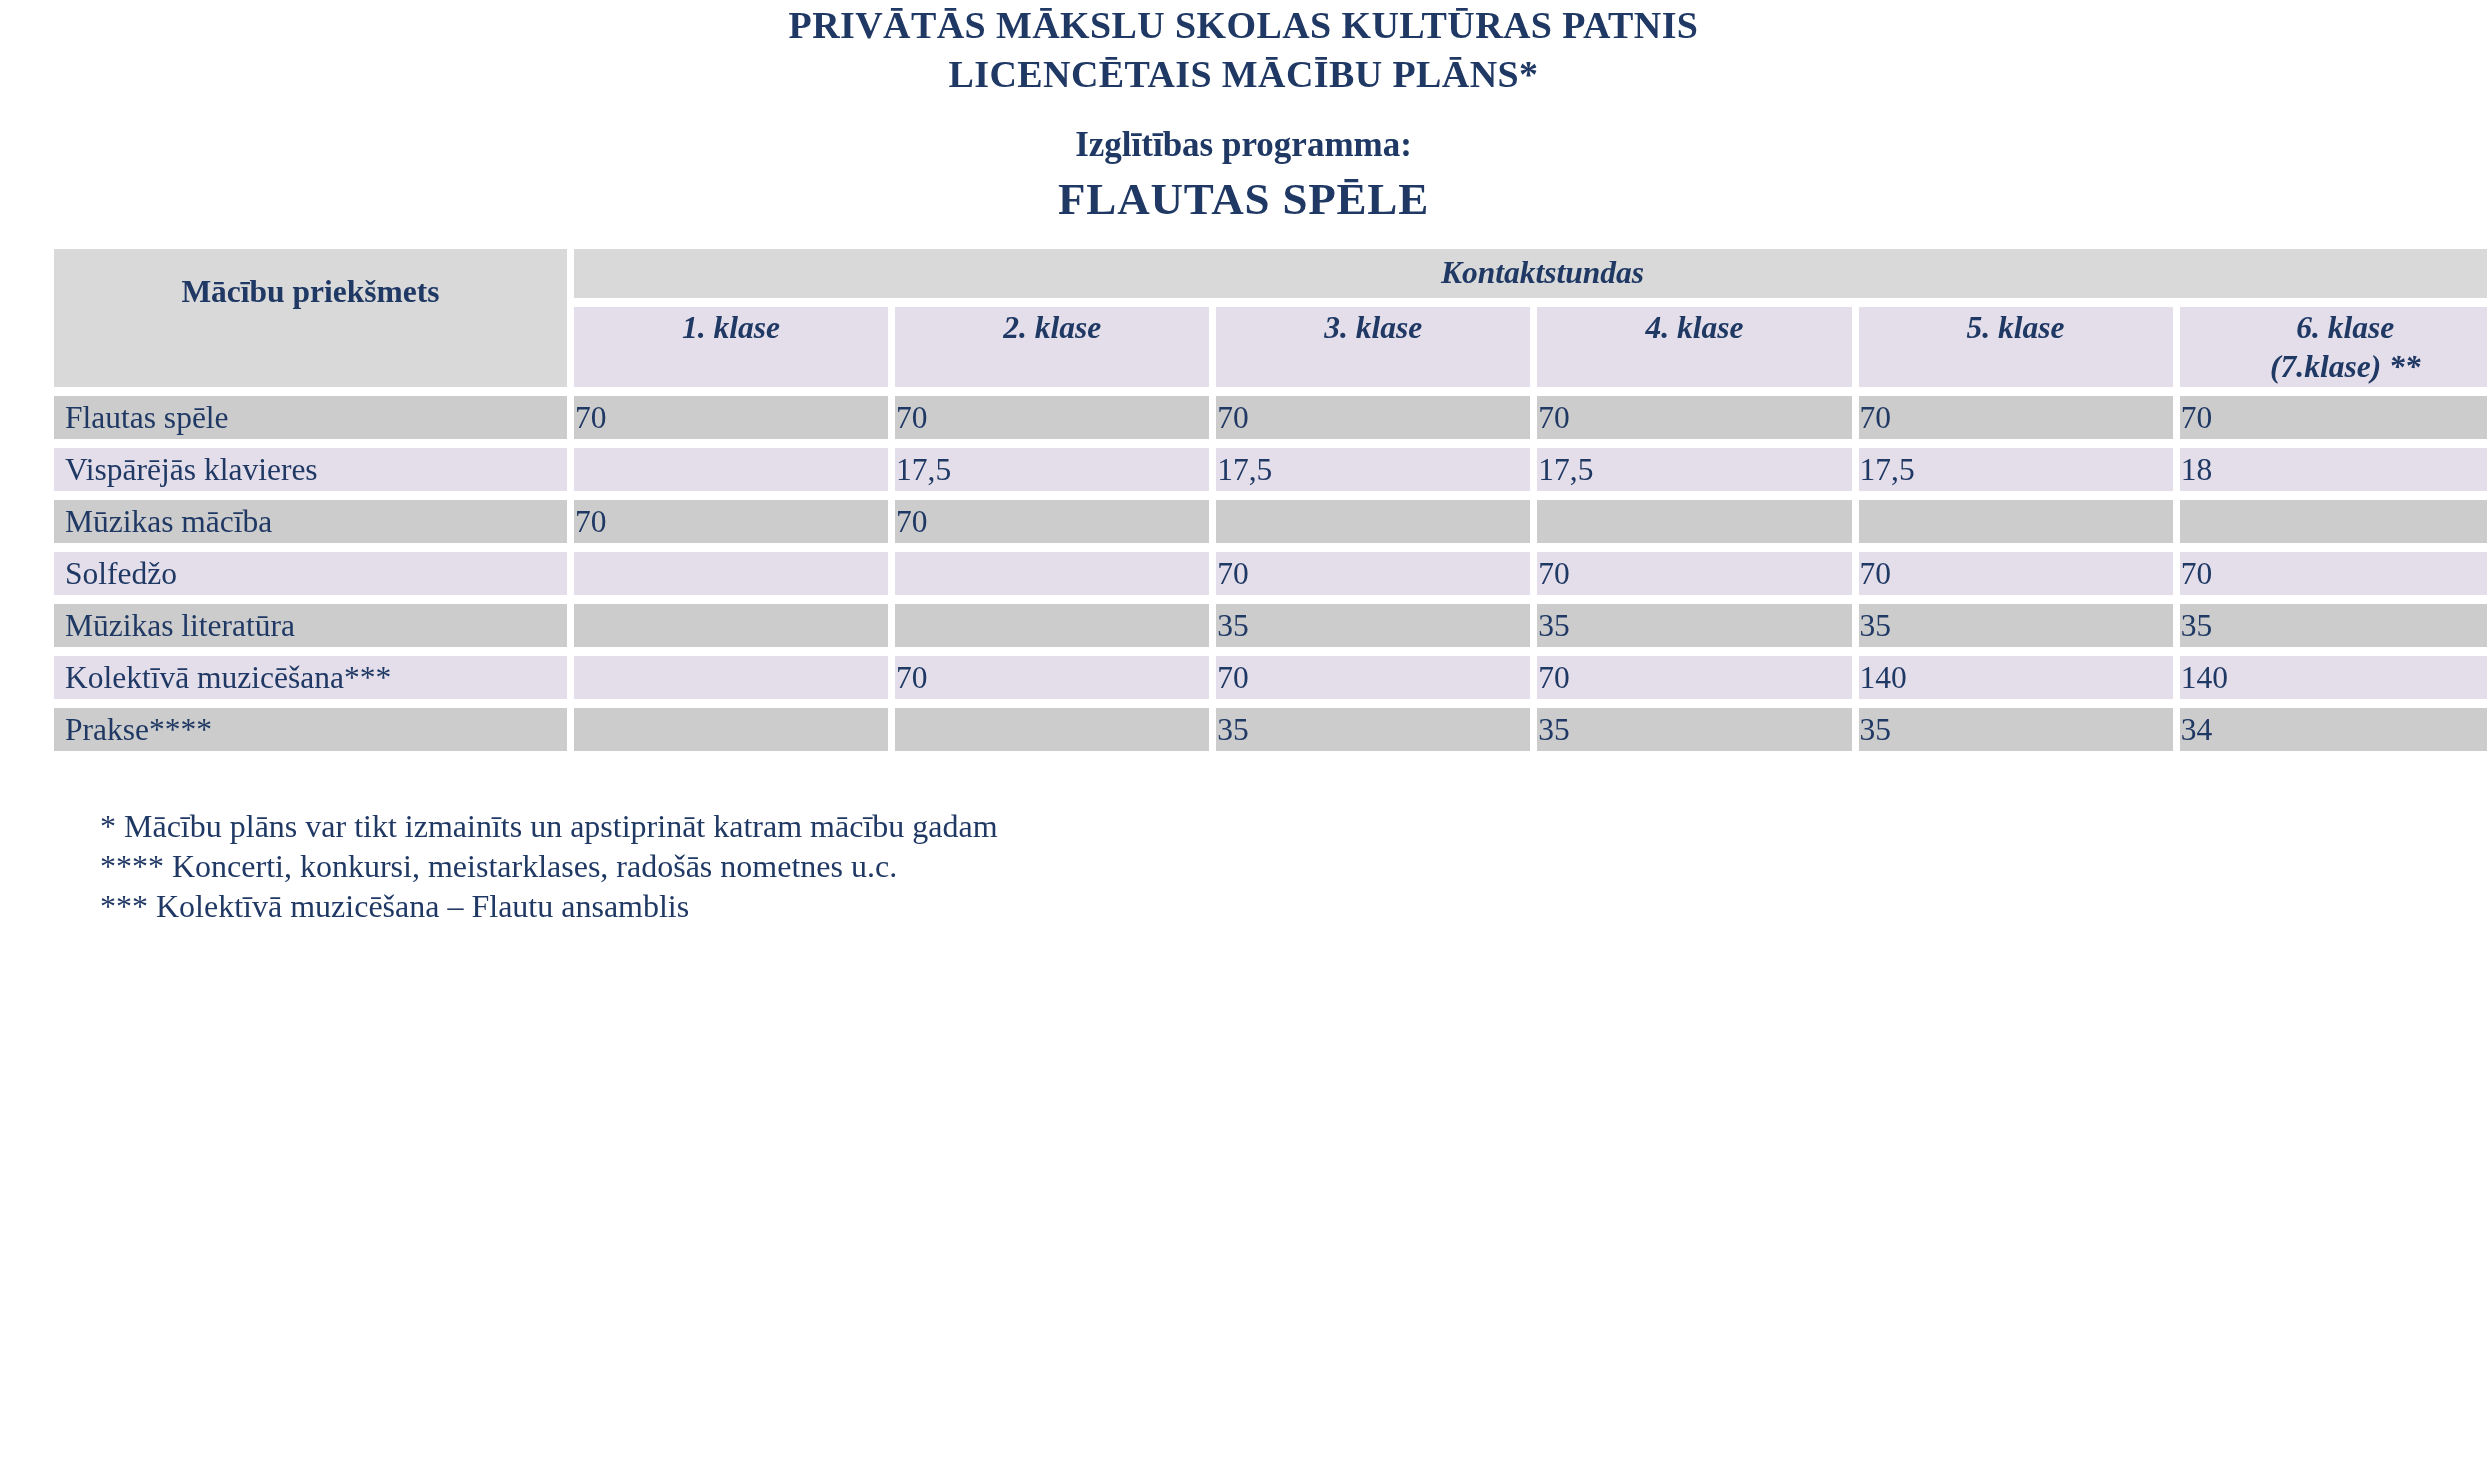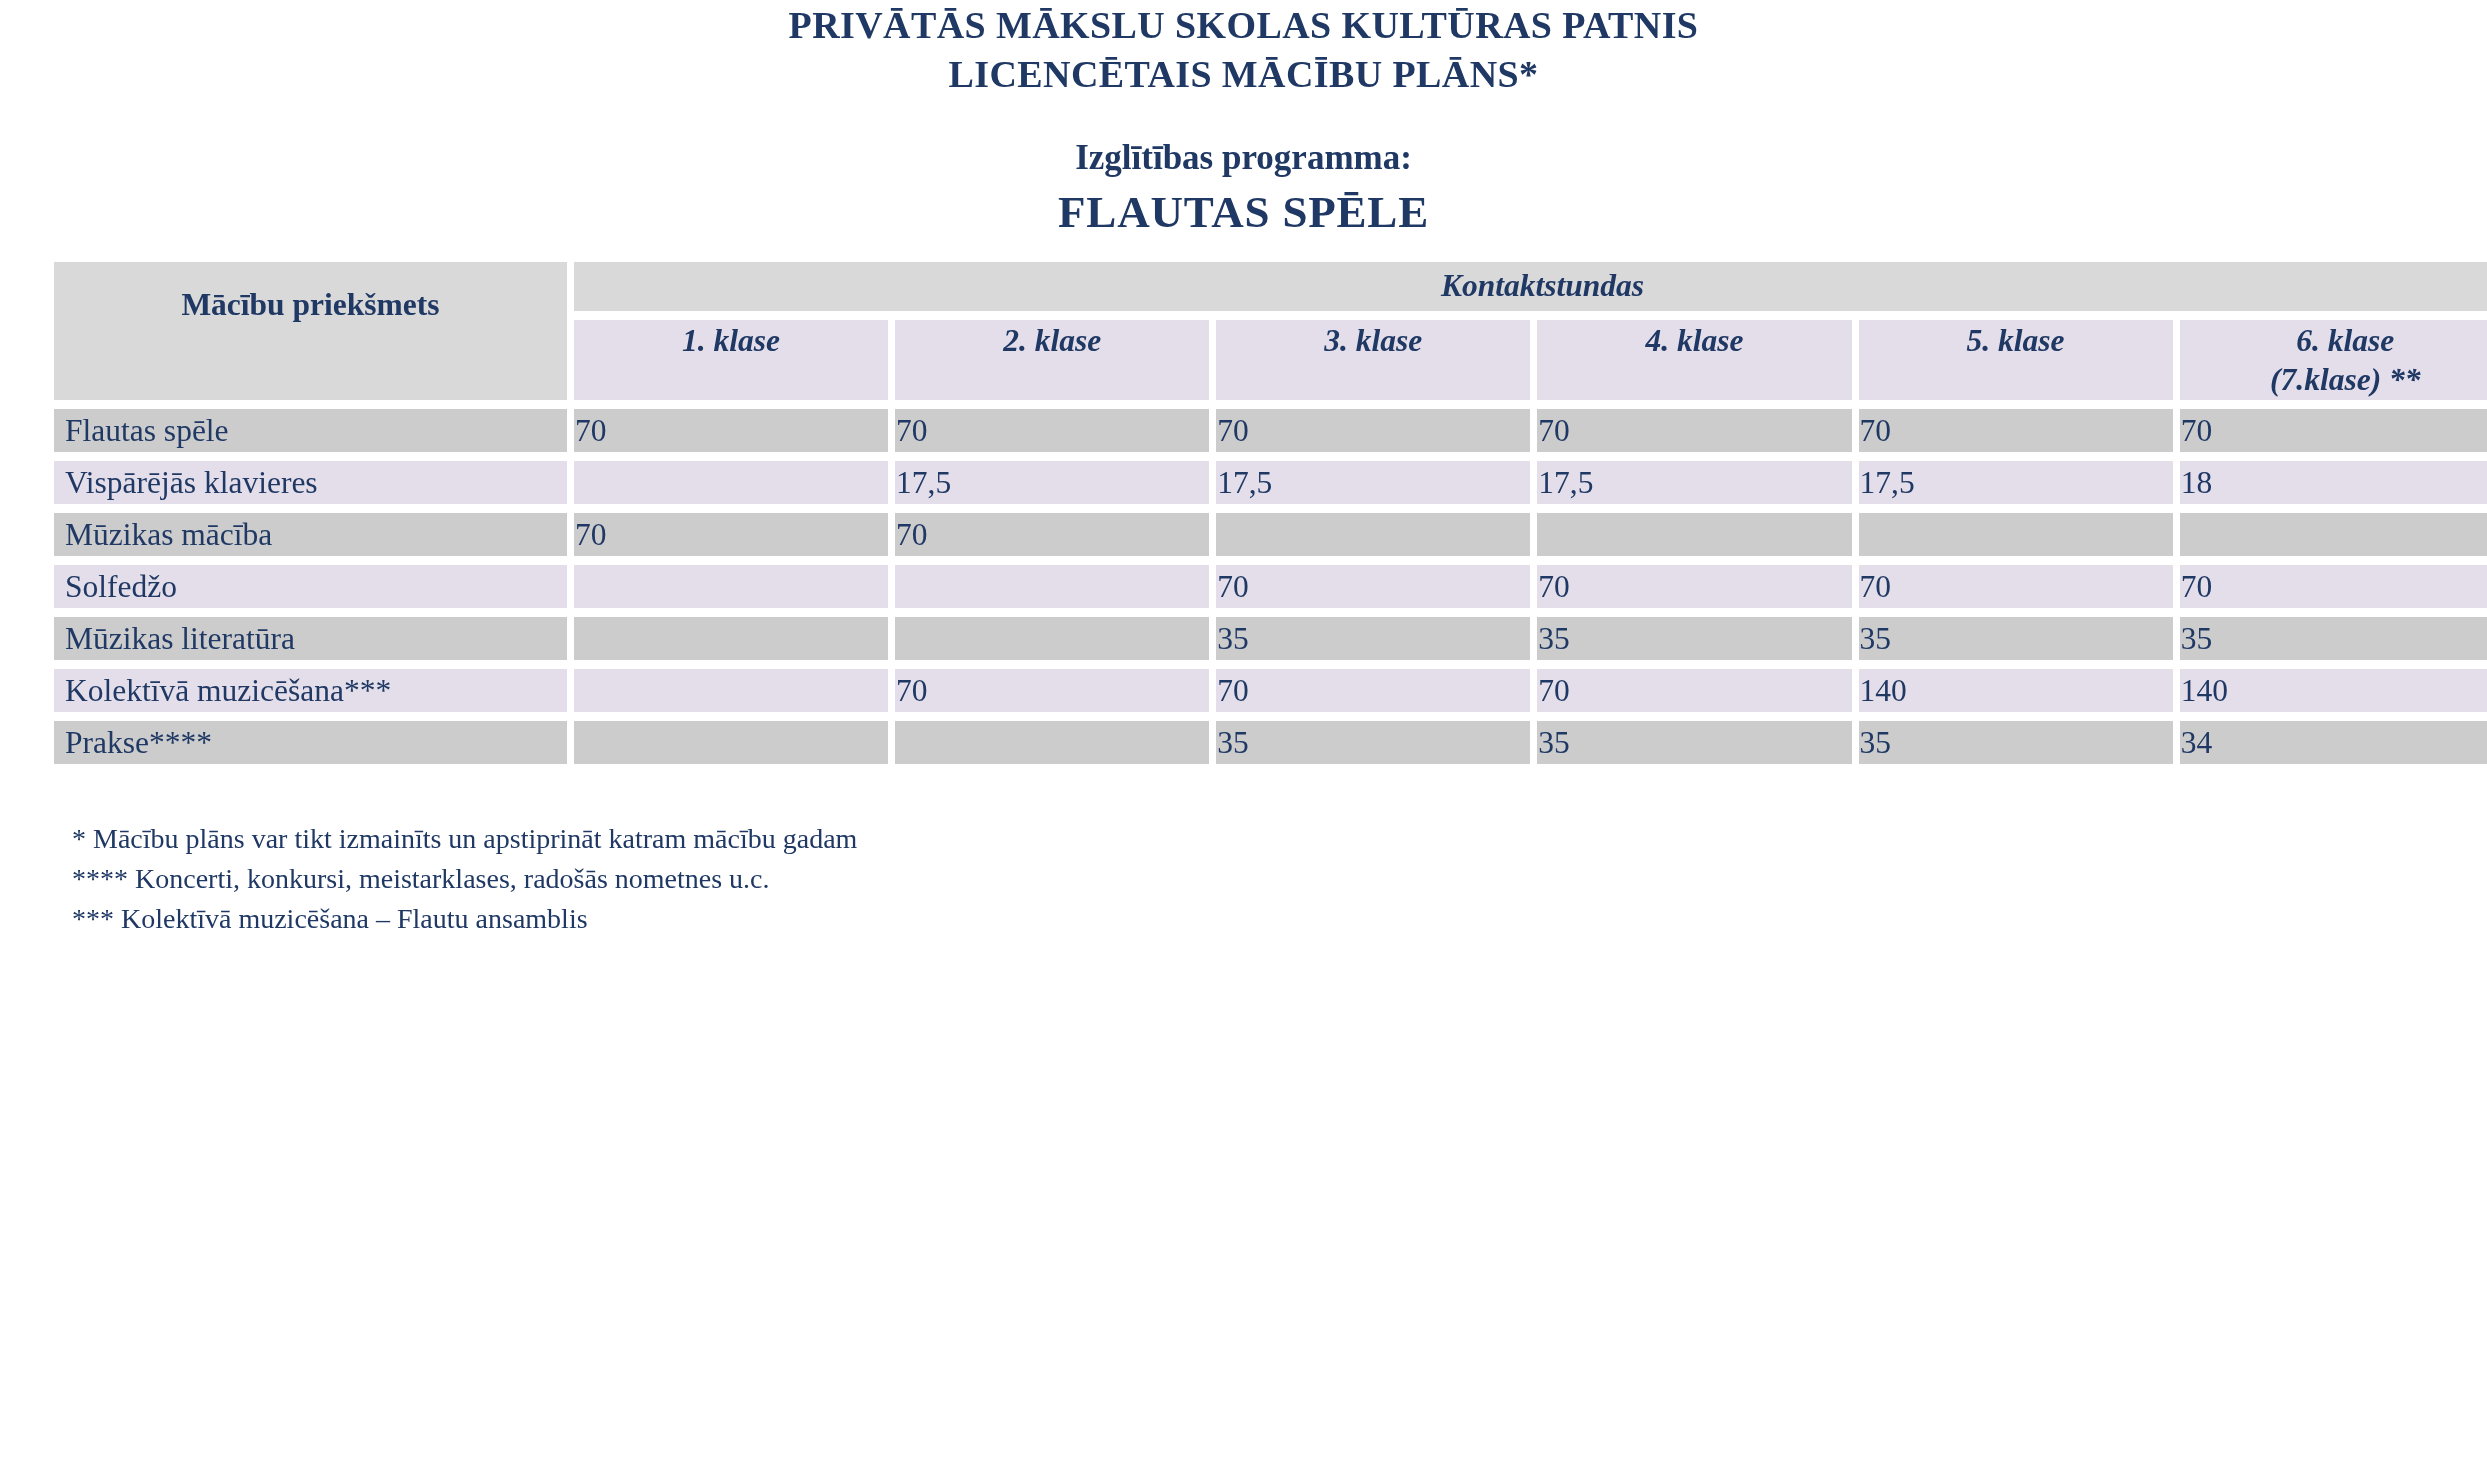--- a/index.html
+++ b/index.html
@@ -25,21 +25,21 @@
     line-height:1.28;
   }
   .title-line{
     font-size:38px;
     font-weight:bold;
     letter-spacing:0.4px;
   }
   .program-label{
     font-size:35px;
     font-weight:bold;
-    margin-top:38px;
+    margin-top:25px;
   }
   .program-name{
     font-size:45px;
     font-weight:bold;
     margin-top:3.1px;
     letter-spacing:0.8px;
   }
   table.curriculum{
     border-collapse:separate;
     border-spacing:7.9px 9.4px;
@@ -84,23 +84,23 @@
   }
   tbody tr:nth-child(odd) td{background:var(--gray-row);}
   tbody tr:nth-child(even) td{background:var(--lavender);}
   td.subj{
     text-align:left;
     padding-left:11px;
   }
   td.val{
   }
   .footnotes{
-    margin-left:72px;
+    margin-left:100px;
     margin-top:46px;
-    font-size:28px;
+    font-size:32px;
     line-height:40px;
     color:var(--navy);
   }
 </style>
 </head>
 <body>
 
 <div class="title-block">
   <div class="title-line">PRIVĀTĀS MĀKSLU SKOLAS KULTŪRAS PATNIS</div>
   <div class="title-line">LICENCĒTAIS MĀCĪBU PLĀNS*</div>

